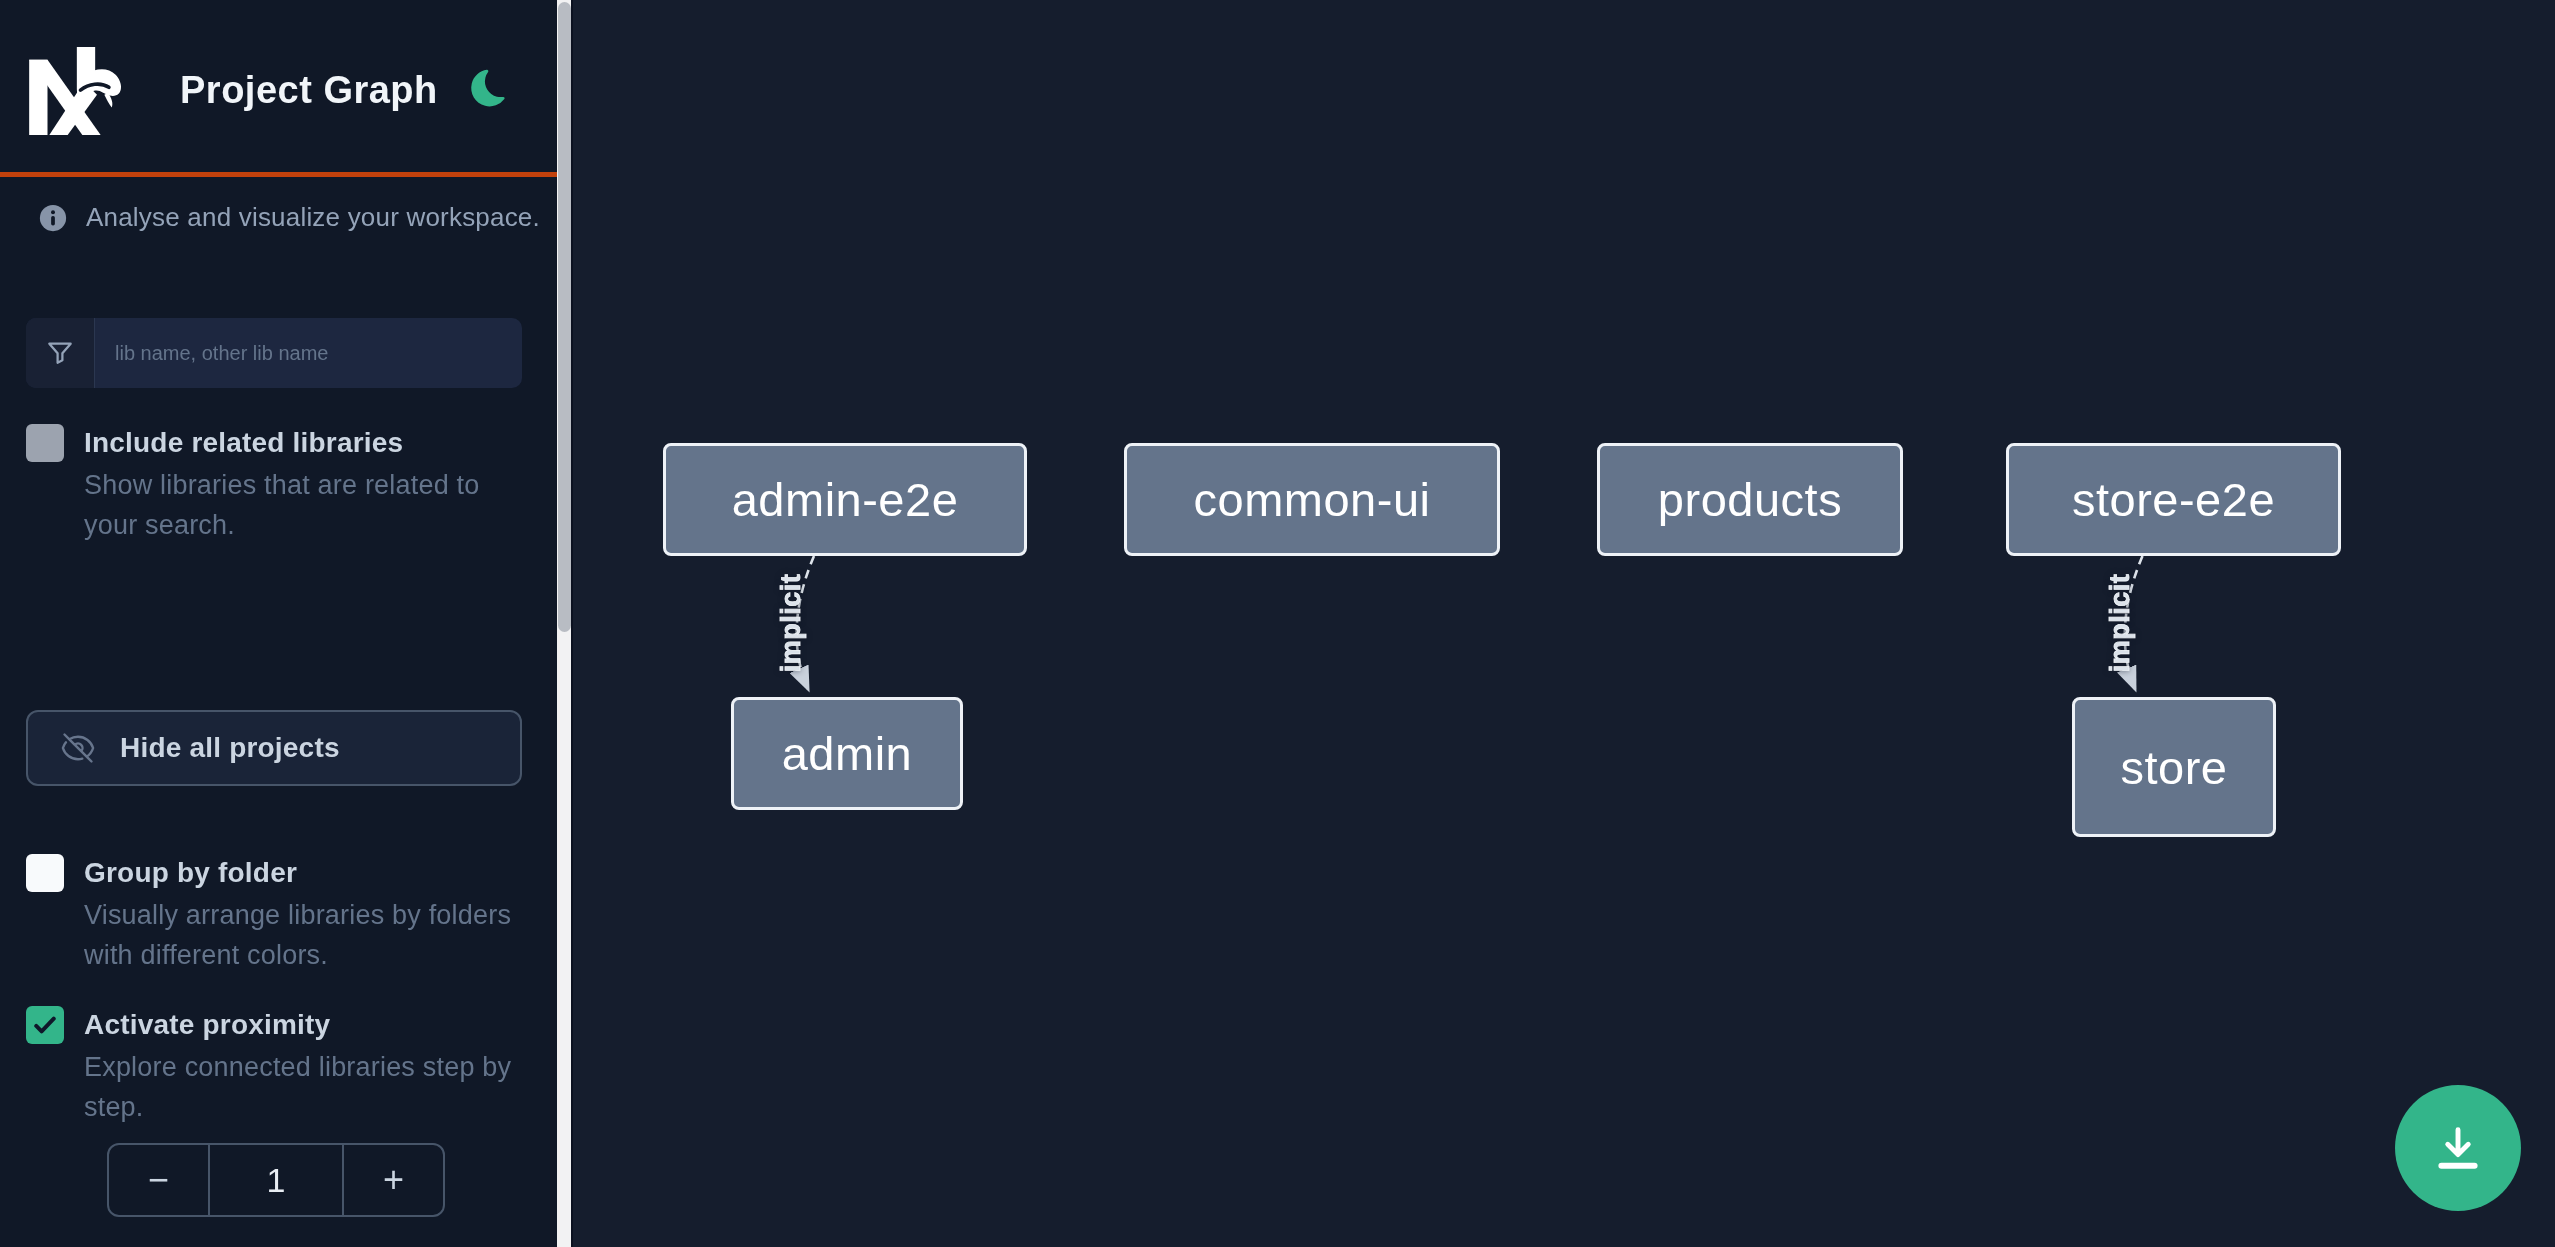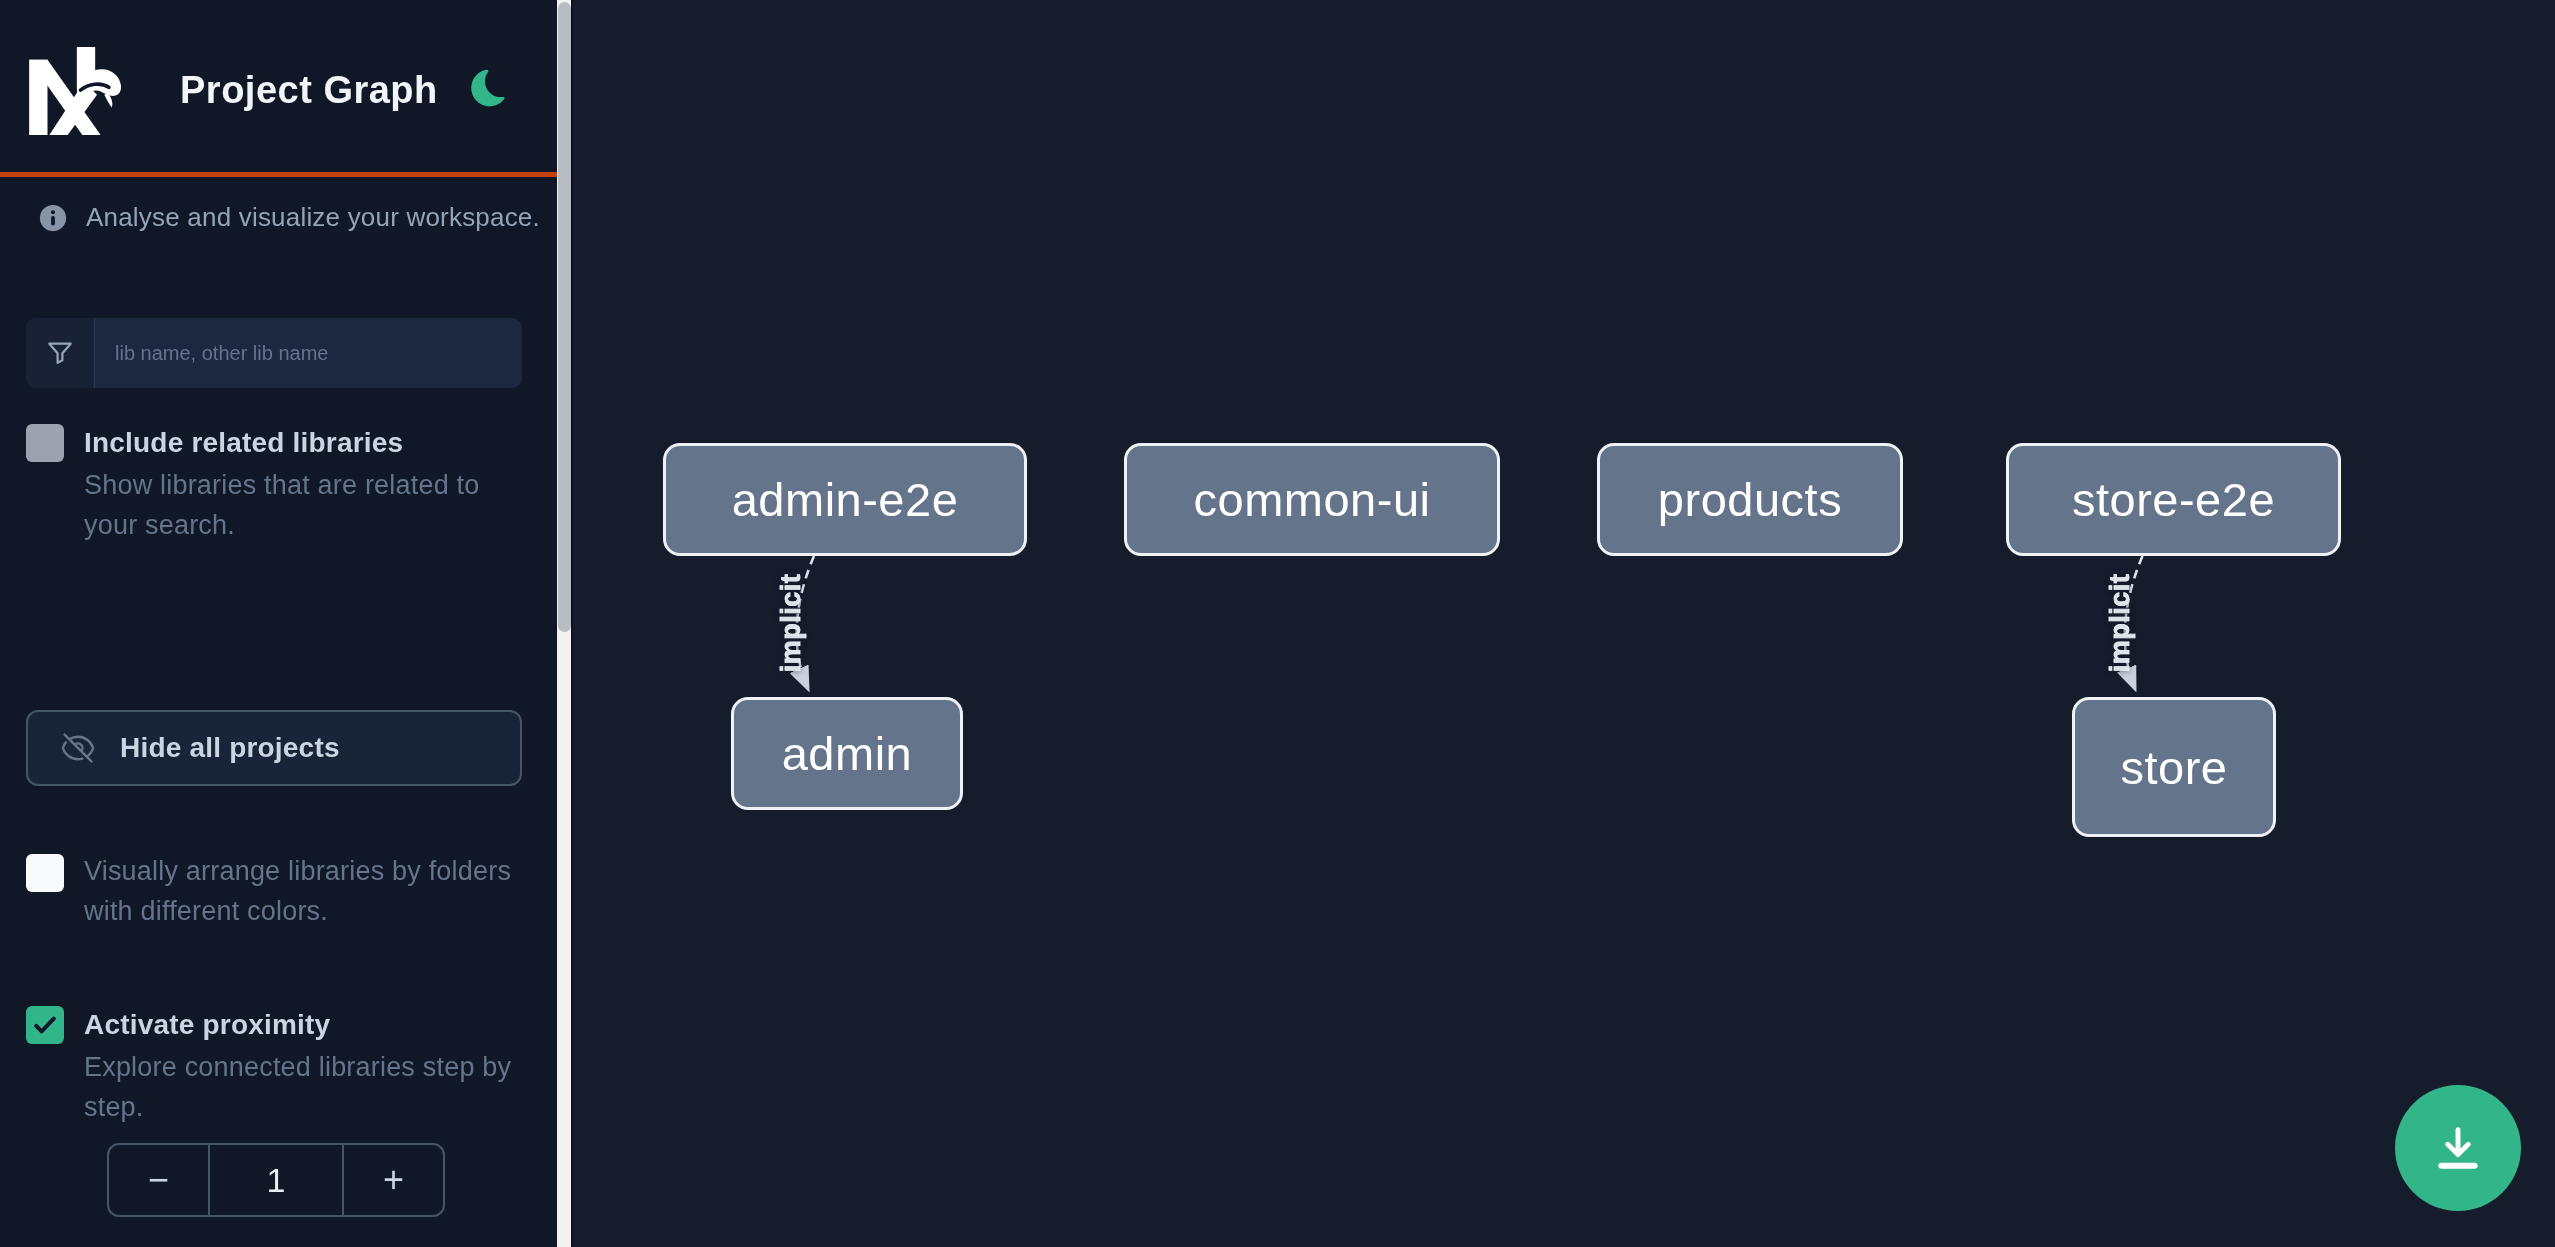--- a/index.html
+++ b/index.html
@@ -118,21 +118,21 @@
 
   
   .graph-area{position:absolute;left:0;top:0;width:2555px;height:1247px;pointer-events:none;}
   #edges-svg{position:absolute;left:0;top:0;width:2555px;height:1247px;}
   .edge-path{
     fill:none;stroke:var(--edge-color);stroke-width:2.6;stroke-dasharray:9 6;
   }
   .arrow-head{fill:#c9d1dc;}
   .gnode{
     position:absolute;background:var(--node-fill);border:3px solid var(--node-border);
-    border-radius:17px;color:#ffffff;font-size:47px;letter-spacing:.5px;
+    border-radius:8px;color:#ffffff;font-size:47px;letter-spacing:.5px;
     display:flex;align-items:center;justify-content:center;
     pointer-events:auto;cursor:pointer;
   }
   .edge-label{
     position:absolute;transform:translate(-50%,-50%) rotate(-90deg);
     font-size:27px;font-weight:700;color:#dbe2ea;white-space:nowrap;
     -webkit-text-stroke:.8px #f1f5f9;
     text-shadow:0 0 6px rgba(16,24,39,.85);
     letter-spacing:.5px;
   }
@@ -221,20 +221,21 @@
 
   <button class="sb-button btn-hide">
     <svg viewBox="0 0 24 24" fill="none" stroke="#67758c" stroke-width="1.6" stroke-linecap="round" stroke-linejoin="round">
       <path d="M3.98 8.223A10.477 10.477 0 001.934 12C3.226 16.338 7.244 19.5 12 19.5c.993 0 1.953-.138 2.863-.395M6.228 6.228A10.45 10.45 0 0112 4.5c4.756 0 8.773 3.162 10.065 7.498a10.523 10.523 0 01-4.293 5.774M6.228 6.228L3 3m3.228 3.228l3.65 3.65m7.894 7.894L21 21m-3.228-3.228l-3.65-3.65m0 0a3 3 0 10-4.243-4.243m4.242 4.242L9.88 9.88"></path>
     </svg>
     <span class="btn-label">Hide all projects</span>
   </button>
 
   <div class="opt-row" style="top:851px;">
     <span class="checkbox cb-white"></span>
+    <span class="opt-label">Group by folder</span>
     <span class="opt-desc" style="width:445px;">Visually arrange libraries by folders with different colors.</span>
   </div>
 
   <div class="opt-row" style="top:1003px;">
     <span class="checkbox cb-green">
       <svg viewBox="0 0 24 24" fill="none" stroke="#0f172a" stroke-width="3.4" stroke-linecap="round" stroke-linejoin="round">
         <path d="M4.5 12.8l4.6 4.6L19.5 6.6"></path>
       </svg>
     </span>
     <span class="opt-label">Activate proximity</span>

